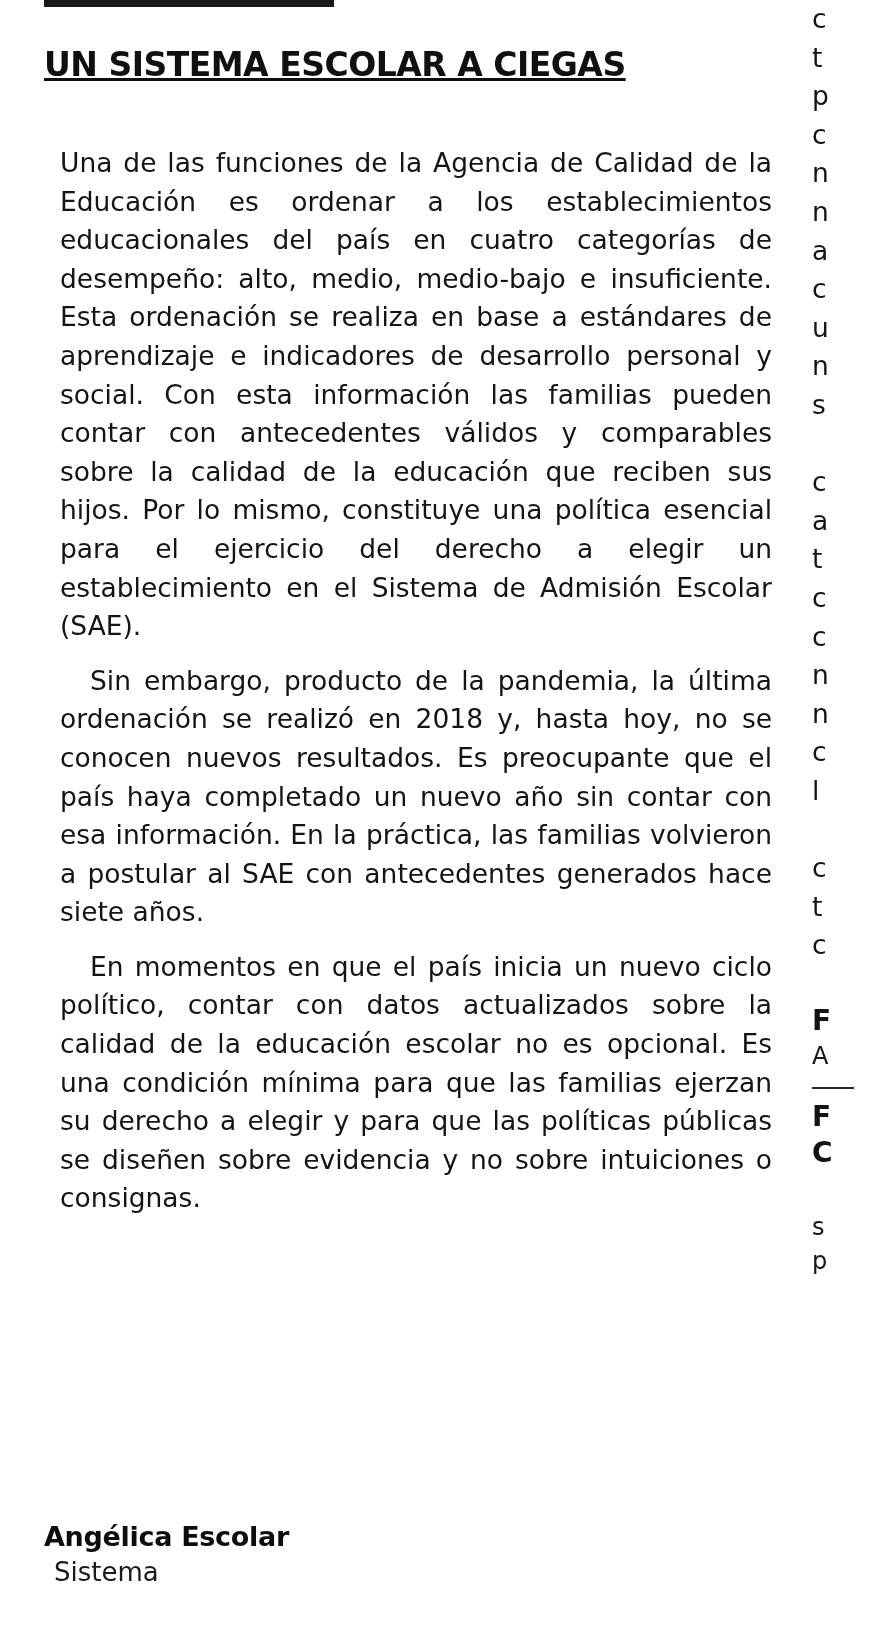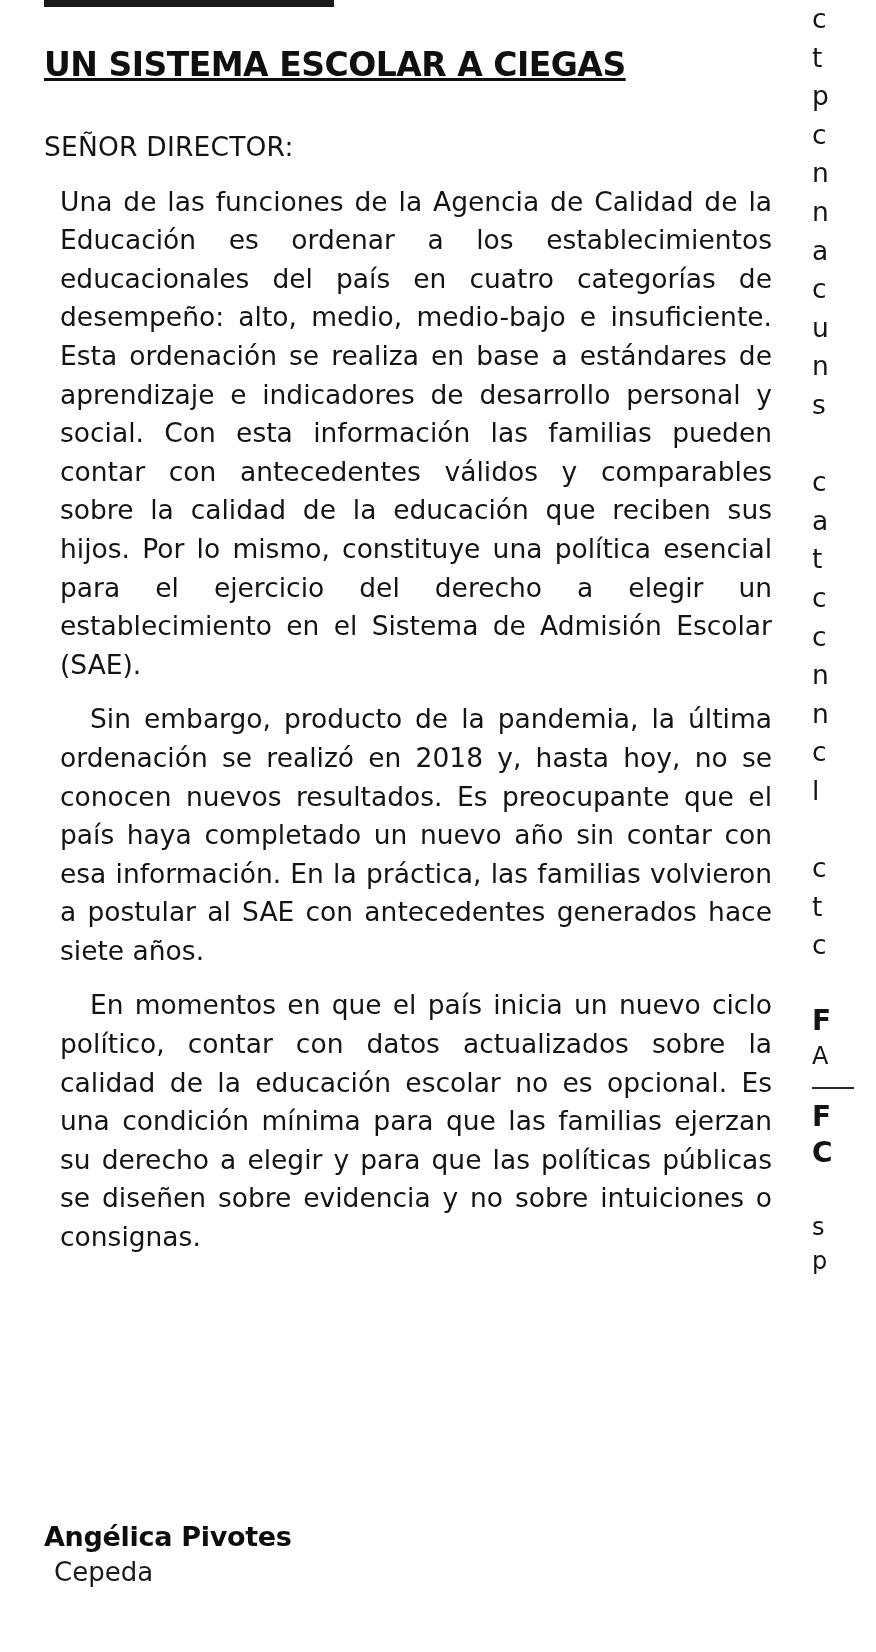--- a/index.html
+++ b/index.html
@@ -156,29 +156,28 @@
 
 <div class="page">
 
   <div class="main-col">
 
     <div class="top-rule"></div>
 
     <h1 class="headline">UN SISTEMA ESCOLAR A CIEGAS</h1>
 
     <div class="body-block">
-      <span class="salutation">SEÑOR DIRECTOR:</span>
       <p class="para">Una de las funciones de la Agencia de Calidad de la Educación es ordenar a los establecimientos educacionales del país en cuatro categorías de desempeño: alto, medio, medio-bajo e insuficiente. Esta ordenación se realiza en base a estándares de aprendizaje e indicadores de desarrollo personal y social. Con esta información las familias pueden contar con antecedentes válidos y comparables sobre la calidad de la educación que reciben sus hijos. Por lo mismo, constituye una política esencial para el ejercicio del derecho a elegir un establecimiento en el Sistema de Admisión Escolar (SAE).</p>
       <p class="para indent">Sin embargo, producto de la pandemia, la última ordenación se realizó en 2018 y, hasta hoy, no se conocen nuevos resultados. Es preocupante que el país haya completado un nuevo año sin contar con esa información. En la práctica, las familias volvieron a postular al SAE con antecedentes generados hace siete años.</p>
       <p class="para indent">En momentos en que el país inicia un nuevo ciclo político, contar con datos actualizados sobre la calidad de la educación escolar no es opcional. Es una condición mínima para que las familias ejerzan su derecho a elegir y para que las políticas públicas se diseñen sobre evidencia y no sobre intuiciones o consignas.</p>
     </div>
 
     <div class="signature">
-      <div class="sig-name">Angélica Pivotes</div>
-      <div class="sig-role">Cepeda</div>
+      <div class="sig-name">Angélica Escolar</div>
+      <div class="sig-role">Sistema</div>
     </div>
   </div>
 
   <div class="col-divider"></div>
 
   <div class="right-col">
     <div class="frag">c</div>
     <div class="frag">t</div>
     <div class="frag">p</div>
     <div class="frag">c</div>

